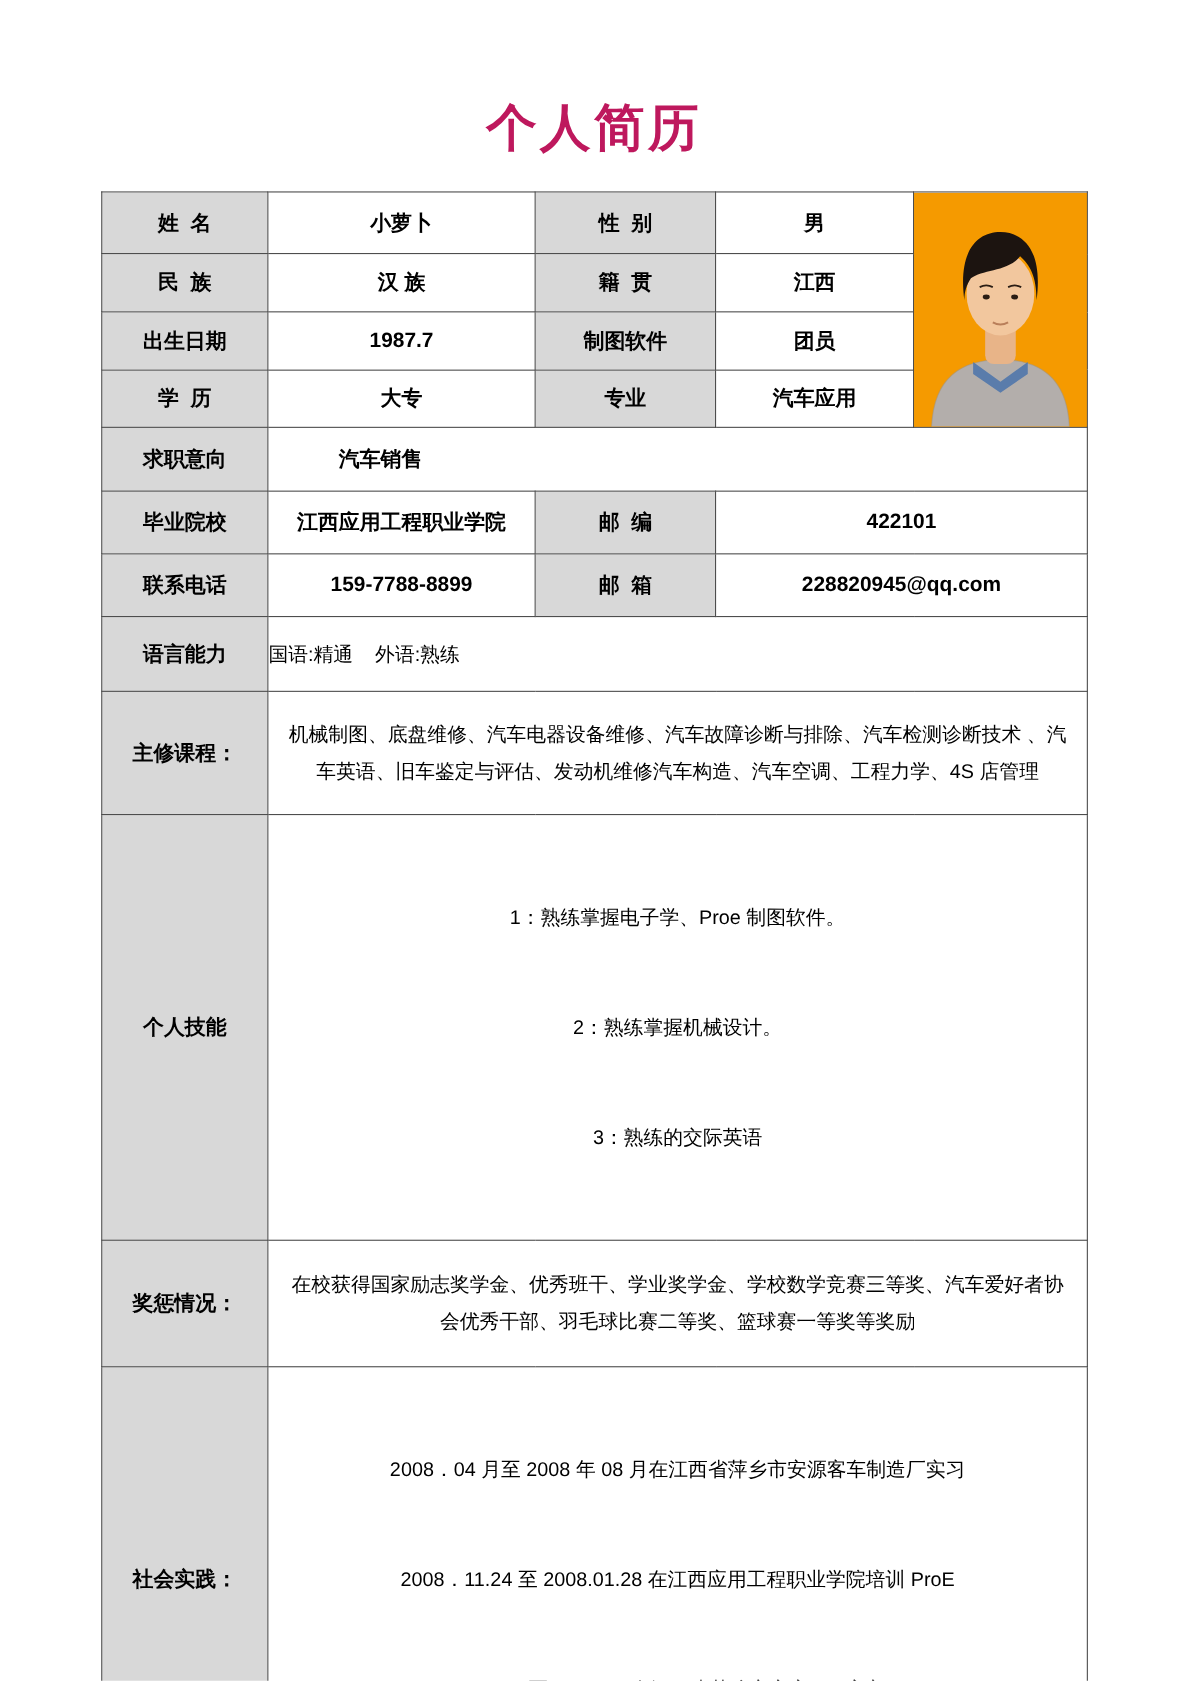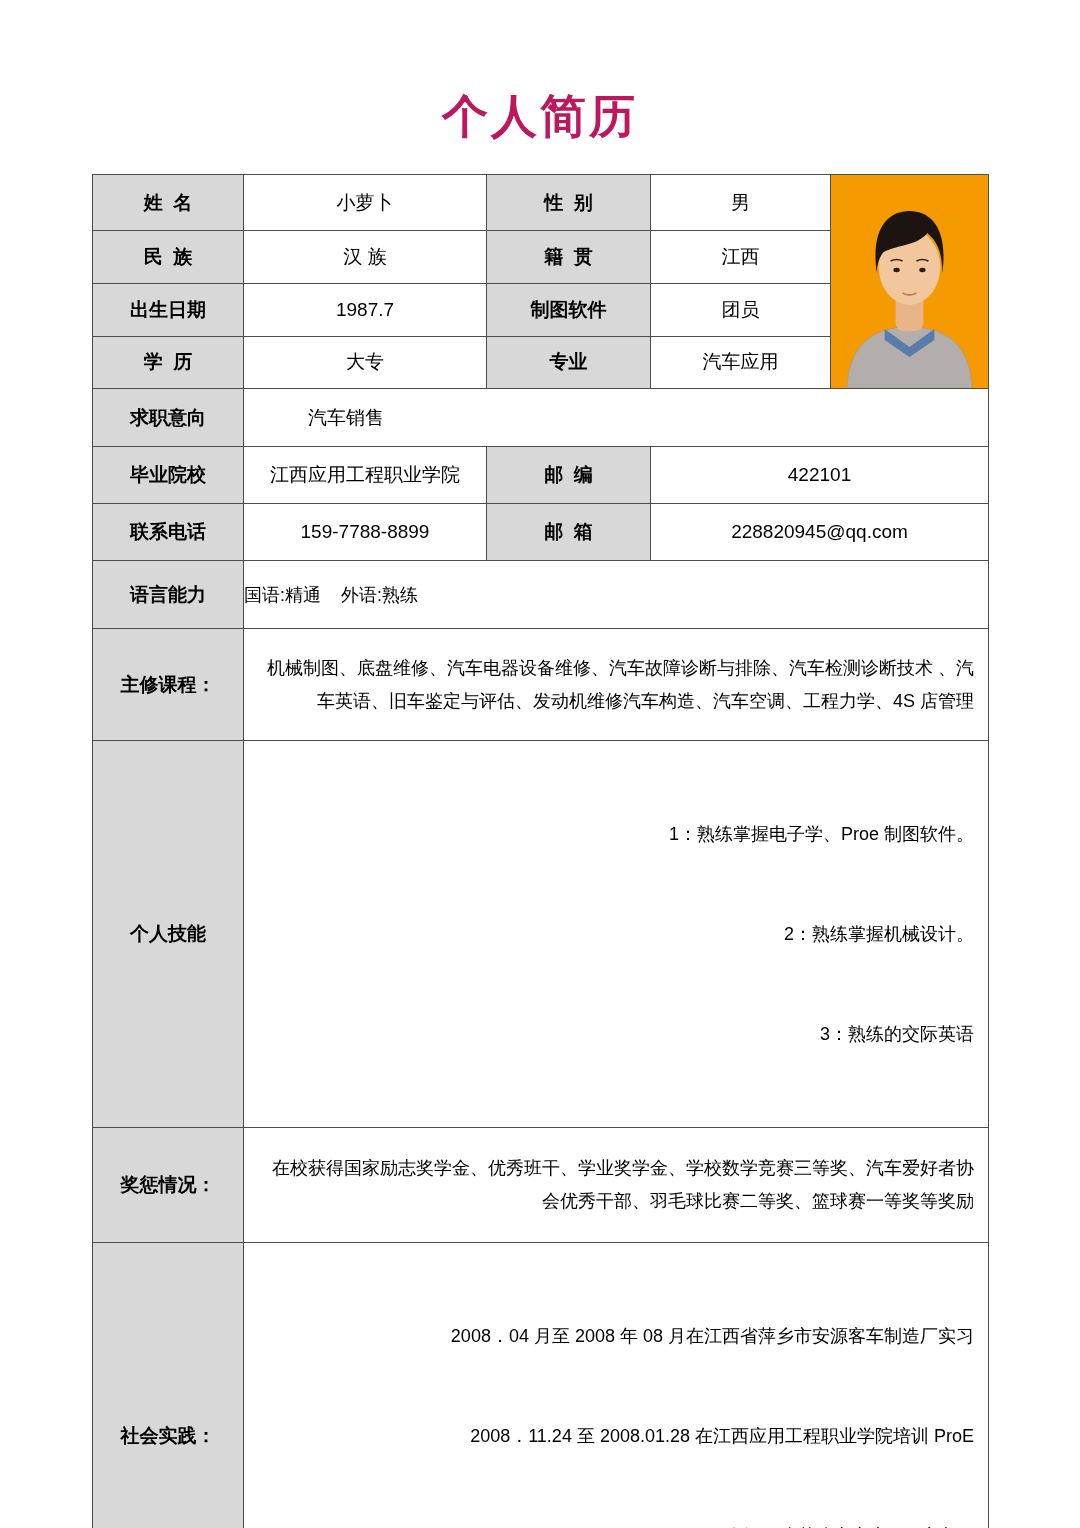--- a/index.html
+++ b/index.html
@@ -32,24 +32,24 @@
     vertical-align: middle;
     padding: 0;
     overflow: hidden;
     margin-left: 24px;
   }
   td.lab {
     background: #d8d8d8;
     font-weight: 700;
     white-space: pre;
   }
-  td.val { background: #fff; }
+  td.val { background: #fff; font-weight: bold; }
   td.val-left { text-align: left; padding-left: 64px; }
   td.txt {
-    text-align: right;
+    text-align: center;
     padding: 10px 14px;
     line-height: 33px;
     font-size: 18px;
     white-space: pre-wrap;
   }
   td.txt-line { text-align: left; padding-left: 0; font-size: 18px; white-space: pre-wrap; }
   .line { line-height: 34px; }
   .r1  td { height: 56px; }
   .r2  td { height: 53px; }
   .r3  td { height: 52px; }

